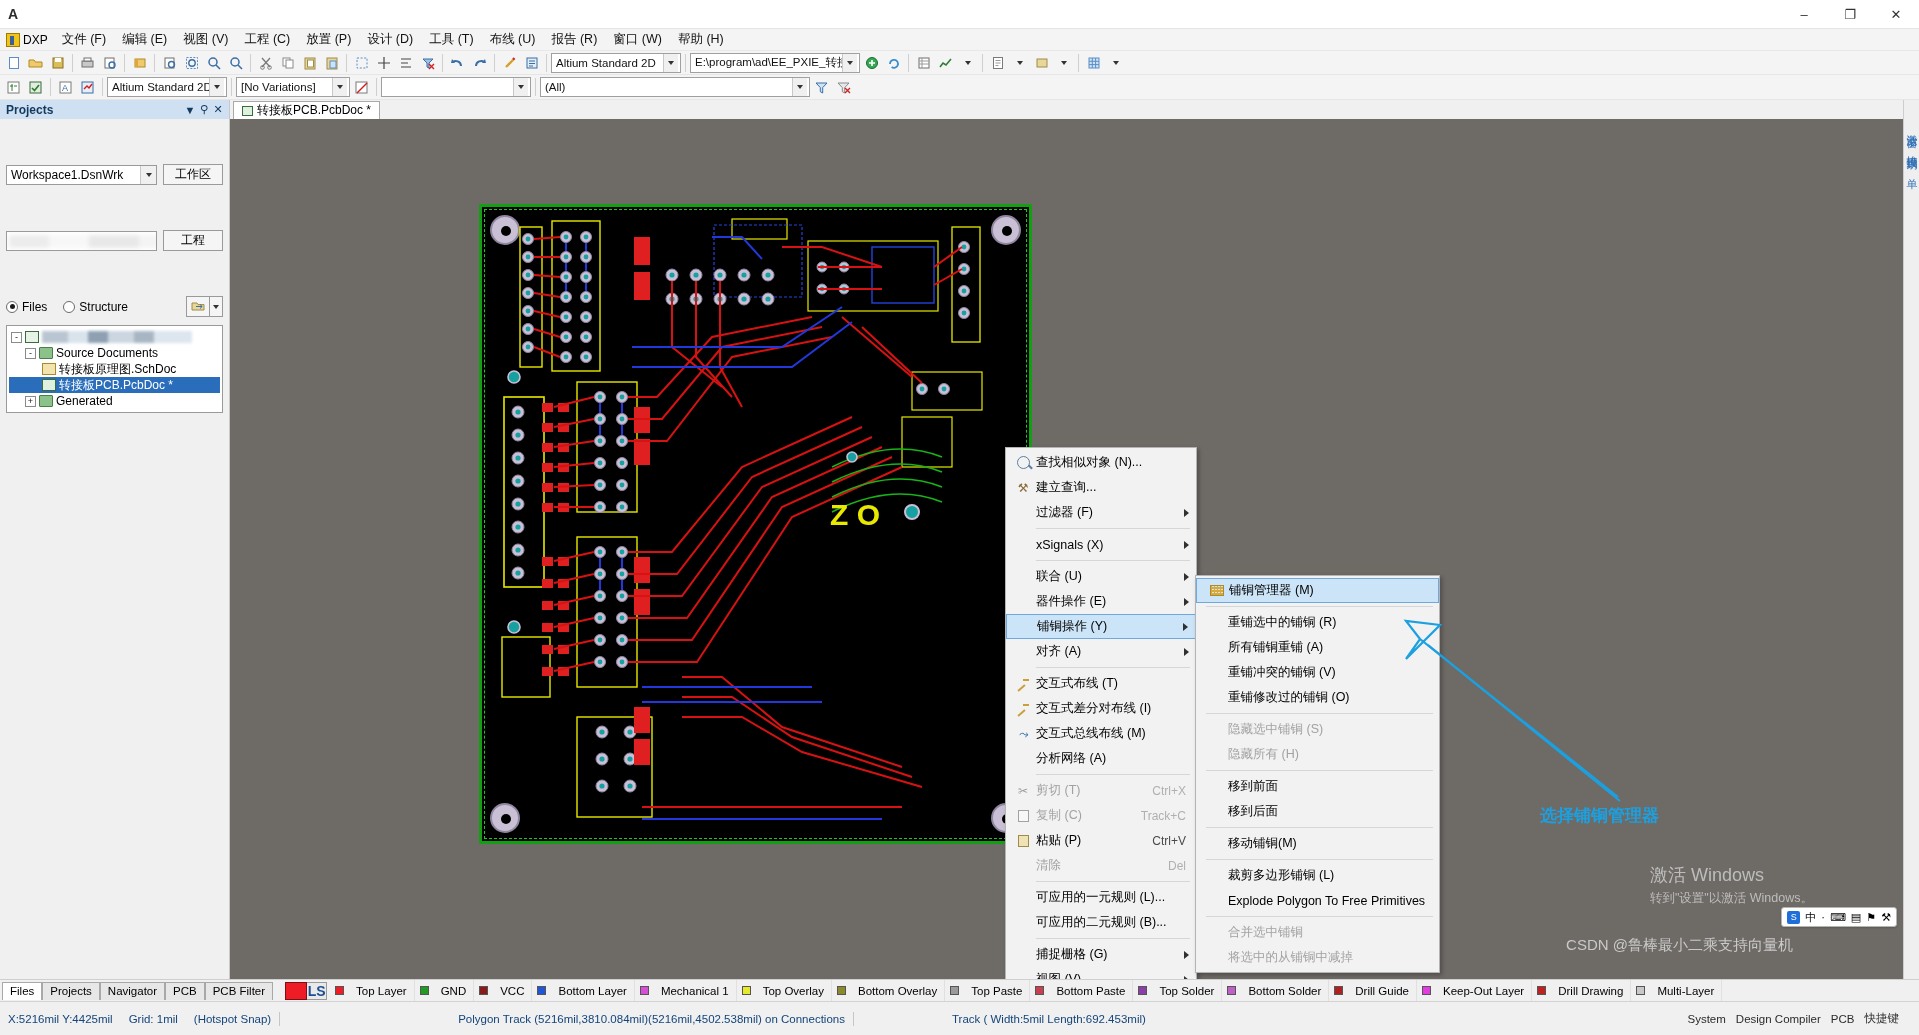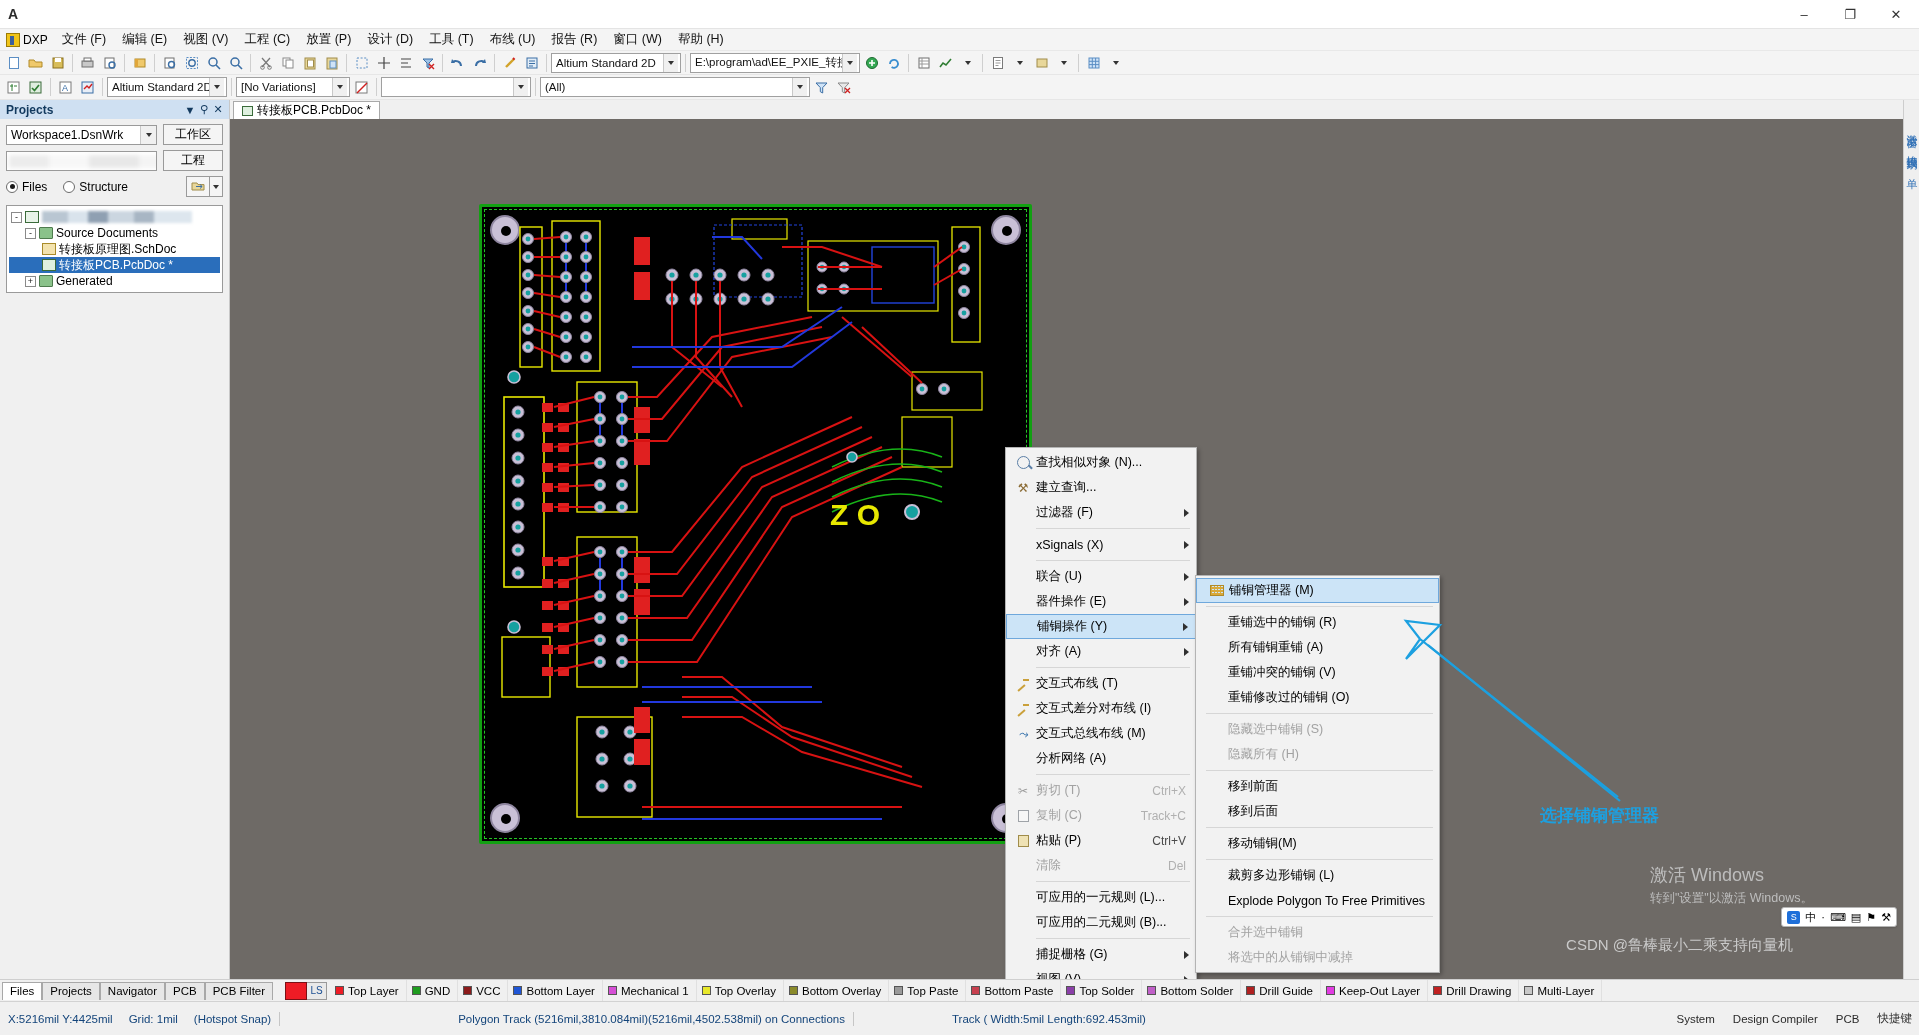--- a/index.html
+++ b/index.html
@@ -42,21 +42,21 @@
 
   
   .mainrow { flex:1; display:flex; min-height:0; }
 
   
   .panel { width:230px; background:#f0f0f0; border-right:1px solid #c8c8c8; display:flex; flex-direction:column; }
   .panel-hdr { height:19px; background:#cfe0f2; display:flex; align-items:center; padding:0 4px 0 6px; font-weight:bold; font-size:12px; color:#12395e; }
   .panel-hdr .sp { flex:1; }
   .panel-hdr .pbtn { width:14px; text-align:center; font-size:11px; color:#12395e; }
   .panel-body { padding:5px 6px; display:flex; flex-direction:column; gap:5px; }
-  .prow { display:flex; gap:6px; align-items:center; }
+  .prow { display:flex; gap:6px; align-items:center;margin-top:40px; }
   .psel { flex:1; height:20px; border:1px solid #9a9a9a; background:#fff; display:flex; align-items:center; padding-left:4px; font-size:12px; }
   .psel .arw { margin-left:auto; width:16px; height:18px; background:#f0f0f0; border-left:1px solid #c8c8c8; display:flex; align-items:center; justify-content:center; }
   .pbtn2 { width:60px; height:21px; border:1px solid #9a9a9a; background:#f5f5f5; font-size:12px; display:flex; align-items:center; justify-content:center; }
   .pinput { flex:1; height:20px; border:1px solid #9a9a9a; background:#fff; position:relative; overflow:hidden; }
   .pinput .blur { position:absolute; left:2px; top:3px; height:13px; width:180px;
     background:linear-gradient(90deg,#ececec 0 40px,#f7f7f7 40px 80px,#e8e8e8 80px 130px,#f4f4f4 130px 180px); filter:blur(2px); }
   .radios { display:flex; align-items:center; gap:16px; }
   .radio { display:flex; align-items:center; gap:4px; font-size:12px; }
   .rc { width:12px; height:12px; border:1px solid #6b6b6b; border-radius:50%; background:#fff; position:relative; }
   .rc.on::after { content:""; position:absolute; left:2.5px; top:2.5px; width:5px; height:5px; background:#1a1a1a; border-radius:50%; }
@@ -123,31 +123,31 @@
   .ic-poly { width:14px;height:11px; background:
      repeating-linear-gradient(0deg,#d9a93a 0 1.5px,transparent 1.5px 3px),
      repeating-linear-gradient(90deg,#d9a93a 0 1.5px,transparent 1.5px 3px); border:1px solid #b08a28; }
 
   
   .annot-text { position:absolute; left:1310px; top:685px; color:#1ca0e0; font-size:17px; font-weight:bold; z-index:45; white-space:nowrap; }
   .annot-svg { position:absolute; left:1150px; top:500px; z-index:44; pointer-events:none; }
 
   
   .layerbar { height:22px; background:#f0f0f0; display:flex; align-items:center; border-top:1px solid #cfcfcf; padding-left:2px; gap:0px; overflow:hidden; }
-  .ltab { display:flex; align-items:center; gap:4px; padding:0 7px 0 5px; height:36px; font-size:11.5px; white-space:nowrap; border-right:1px solid #e0e0e0; }
+  .ltab { display:flex; align-items:center; gap:12px; padding:0 7px 0 5px; height:36px; font-size:11.5px; white-space:nowrap; border-right:1px solid #e0e0e0; }
   .ltab .sw { width:9px; height:9px; border:1px solid #555; }
   .lsbox { display:flex; align-items:center; margin-right:3px; }
   .lsbox .red { width:22px; height:18px; background:#ee1c25; border:1px solid #7a1015; }
-  .lsbox .ls { width:20px; height:18px; background:#e9e9e9; border:1px solid #9a9a9a; border-left:none; display:flex; align-items:center; justify-content:center; font-size:10px; color:#1b4f93; font-weight:normal; }
+  .lsbox .ls { width:20px; height:18px; background:#e9e9e9; border:1px solid #9a9a9a; border-left:none; display:flex; align-items:center; justify-content:center; font-size:14px; color:#1b4f93; font-weight:bold; }
 
   
   .statusbar { height:34px; background:#f0f0f0; display:flex; align-items:center; font-size:11.5px; color:#13447a; border-top:1px solid #d2d2d2; }
   .sb-cell { padding:0 8px; white-space:nowrap; }
   .sb-div { width:1px; height:14px; background:#c6c6c6; }
-  .sb-right { margin-left:auto; display:flex; align-items:center; gap:18px; padding-right:7px; color:#2b2b2b;text-align:right; }
+  .sb-right { margin-left:auto; display:flex; align-items:center; gap:10px; padding-right:20px; color:#2b2b2b;text-align:right; }
 
   
   .imebar { position:absolute; right:6px; bottom:52px; height:20px; background:#fff; border:1px solid #b5b5b5; border-radius:3px;
             display:flex; align-items:center; gap:5px; padding:0 5px; font-size:11px; z-index:30; box-shadow:0 1px 2px rgba(0,0,0,.15); }
   .imebar .s { width:13px;height:13px;background:#1e6fd9;color:#fff;font-size:9px;display:flex;align-items:center;justify-content:center;border-radius:2px; }
 
   
   .wm-activate { position:absolute; right:90px; bottom:72px; text-align:left; color:#bdbdbd; z-index:28; }
   .wm-activate .l1 { font-size:18px; }
   .wm-activate .l2 { font-size:12.5px; margin-top:3px; }

